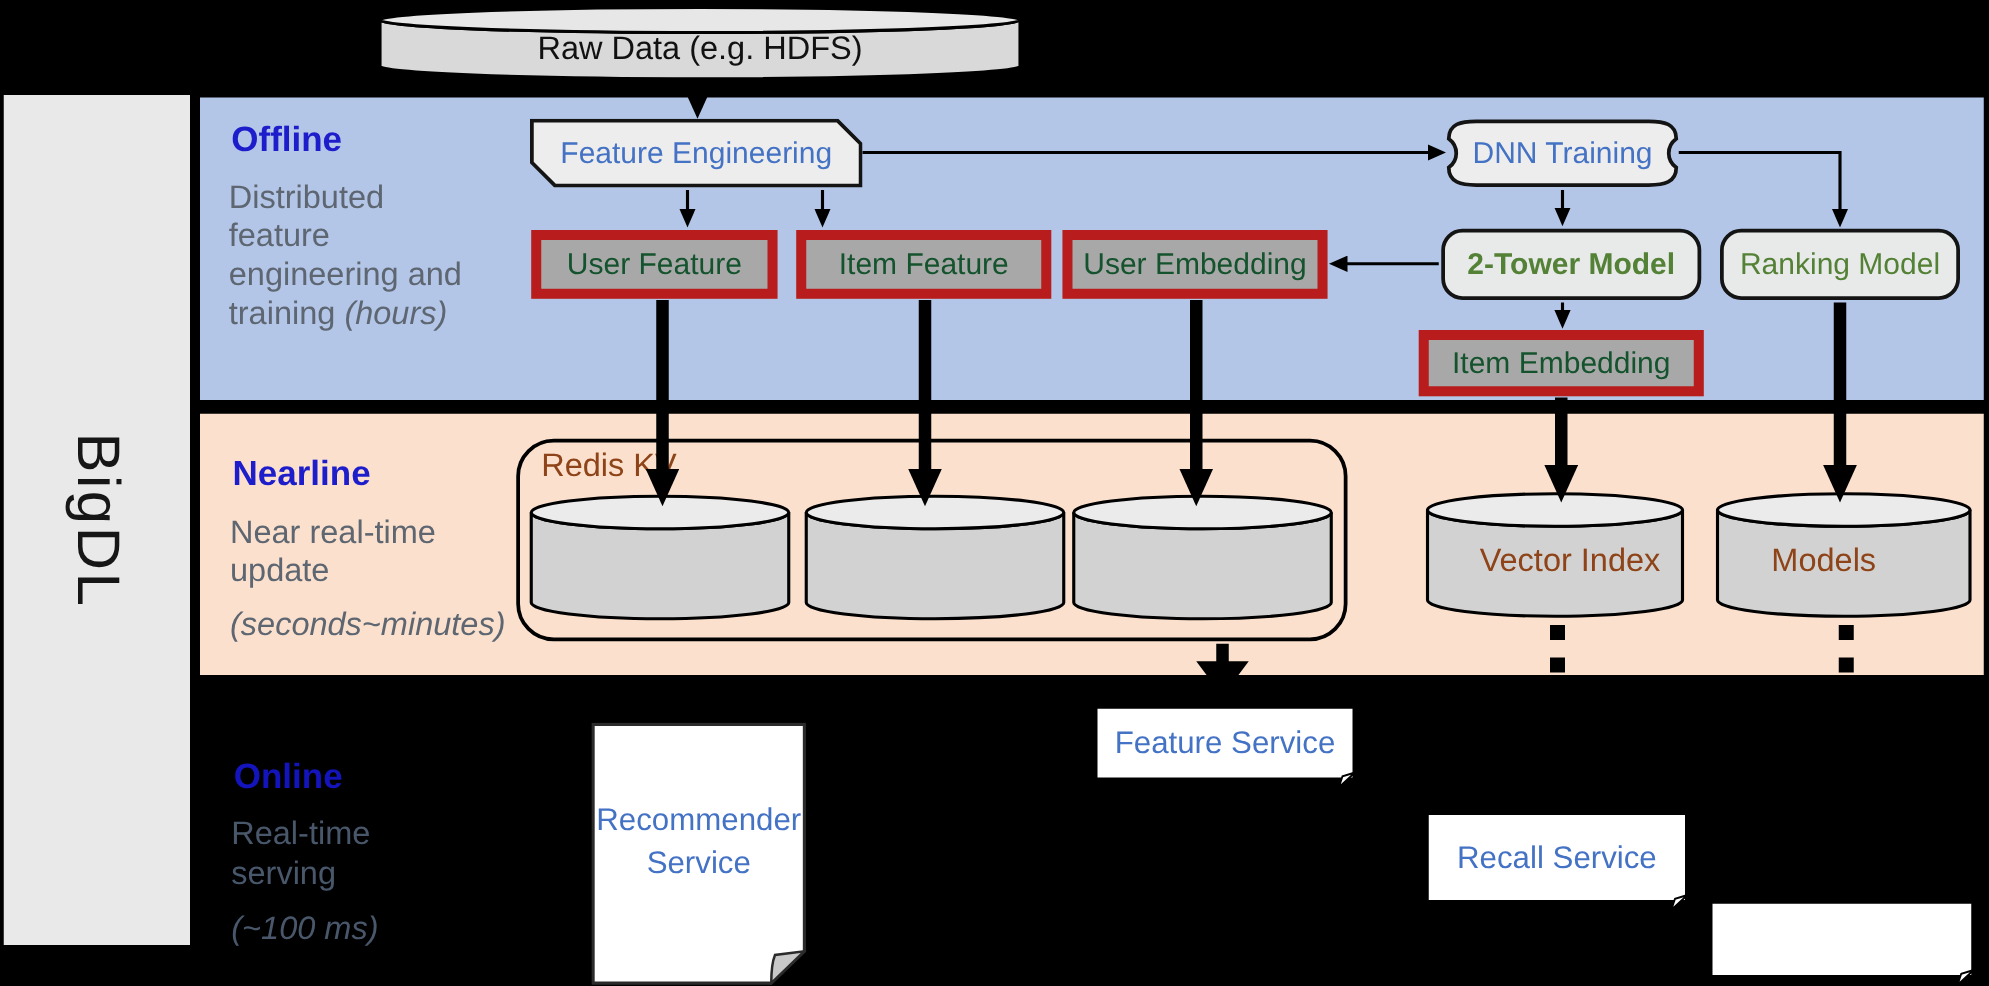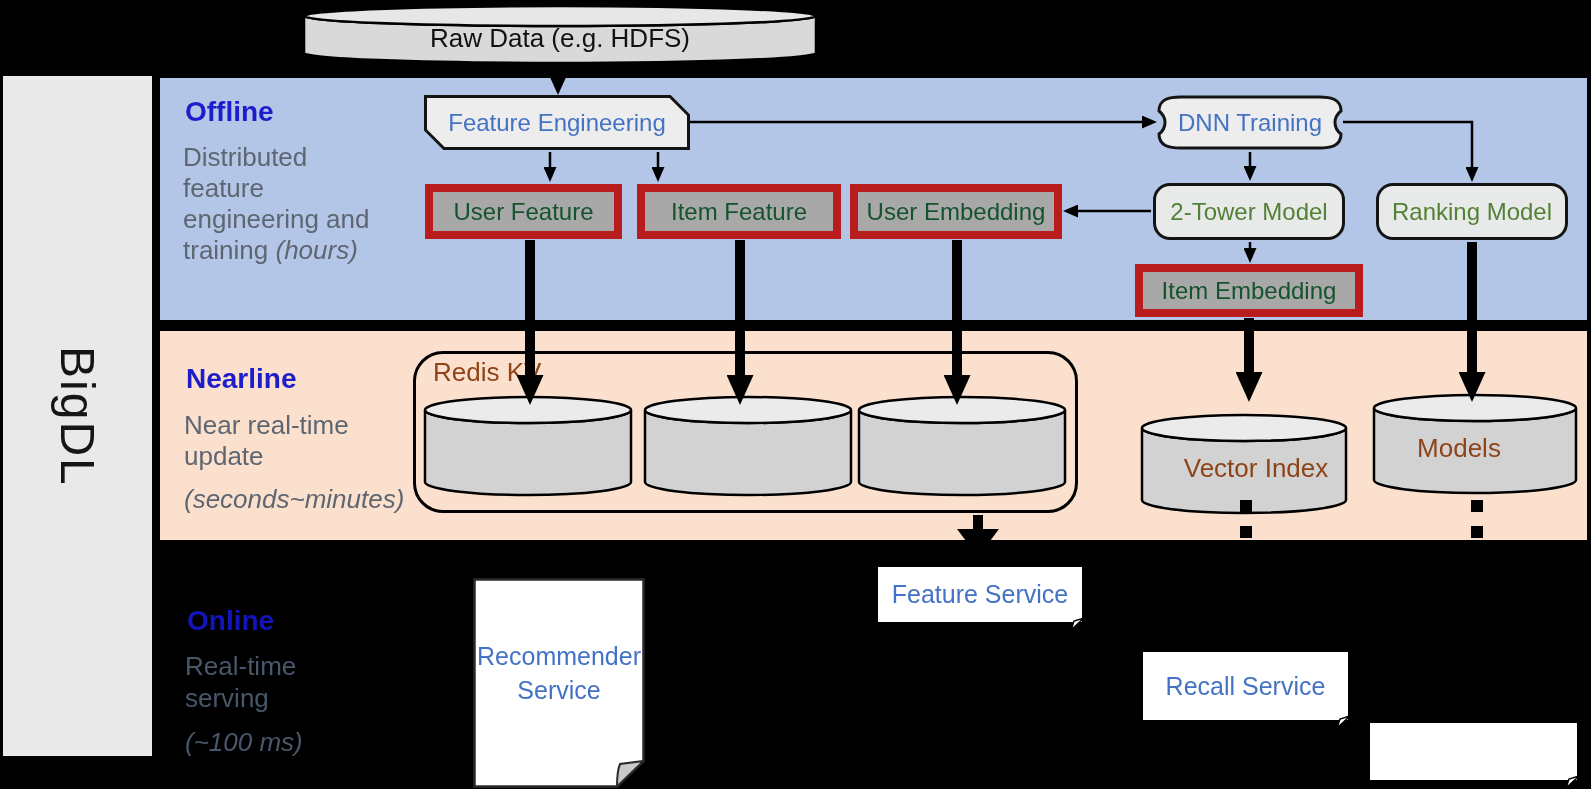--- a/index.html
+++ b/index.html
@@ -104,21 +104,21 @@
   <div class="bx bx-gray" style="left:637px;top:184px;width:204px;height:55px;">
     <span>Item Feature</span>
   </div>
   <div class="bx bx-gray" style="left:850px;top:184px;width:212px;height:55px;">
     <span>User Embedding</span>
   </div>
   <div class="bx bx-gray" style="left:1135px;top:264px;width:228px;height:53px;">
     <span>Item Embedding</span>
   </div>
 
-  <div class="bx bx-round" style="left:1153px;top:183px;width:192px;height:57px;">
+  <div class="bx bx-round" style="left:1153px;top:183px;width:208px;height:57px;font-weight:bold;">
     <span>2-Tower Model</span>
   </div>
   <div class="bx bx-round" style="left:1376px;top:183px;width:192px;height:57px;">
     <span>Ranking Model</span>
   </div>
 
   <div class="band-title" style="left:186px;top:363px;">Nearline</div>
   <div class="band-desc" style="left:184px;top:410px;">
     <span>Near real-time</span>
     <span>update</span>
@@ -140,21 +140,21 @@
       <ellipse cx="105" cy="16" rx="103" ry="13" fill="#ebebeb" stroke="#000" stroke-width="2.5"></ellipse>
     </svg>
   </div>
   <div class="abs" style="left:857px;top:394px;">
     <svg width="210" height="104" viewBox="0 0 210 104">
       <path d="M2,16 A103,13 0 0 0 208,16 L208,88 A103,13 0 0 1 2,88 Z" fill="#d2d2d2" stroke="#000" stroke-width="2.5"></path>
       <ellipse cx="105" cy="16" rx="103" ry="13" fill="#ebebeb" stroke="#000" stroke-width="2.5"></ellipse>
     </svg>
   </div>
 
-  <div class="abs" style="left:1140px;top:412px;width:232px;height:104px;">
+  <div class="abs" style="left:1140px;top:392px;width:232px;height:104px;">
     <svg width="208" height="104" viewBox="0 0 208 104">
       <path d="M2,16 A102,13 0 0 0 206,16 L206,88 A102,13 0 0 1 2,88 Z" fill="#d2d2d2" stroke="#000" stroke-width="2.5"></path>
       <ellipse cx="104" cy="16" rx="102" ry="13" fill="#ebebeb" stroke="#000" stroke-width="2.5"></ellipse>
     </svg>
     <div class="cyl-label">Vector Index</div>
   </div>
   <div class="abs" style="left:1372px;top:392px;width:174px;height:104px;">
     <svg width="206" height="104" viewBox="0 0 206 104">
       <path d="M2,16 A101,13 0 0 0 204,16 L204,88 A101,13 0 0 1 2,88 Z" fill="#d2d2d2" stroke="#000" stroke-width="2.5"></path>
       <ellipse cx="103" cy="16" rx="101" ry="13" fill="#ebebeb" stroke="#000" stroke-width="2.5"></ellipse>

